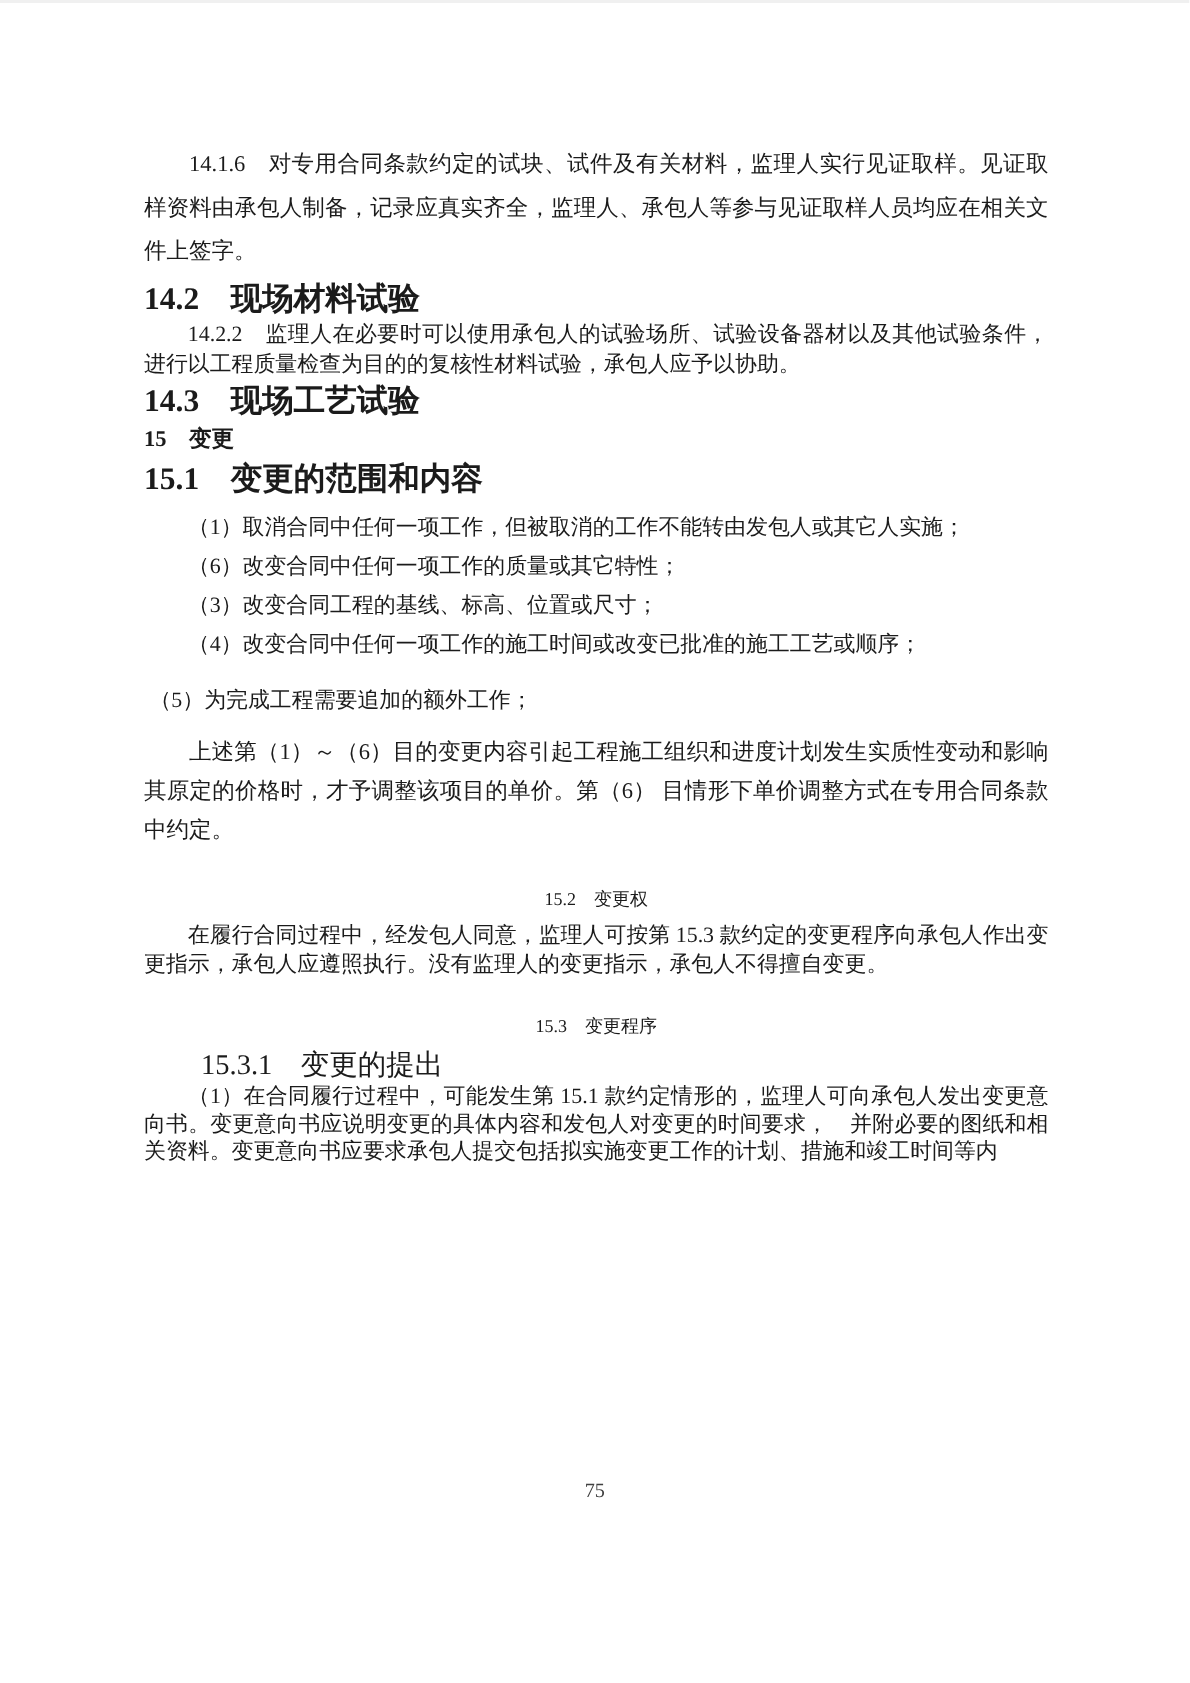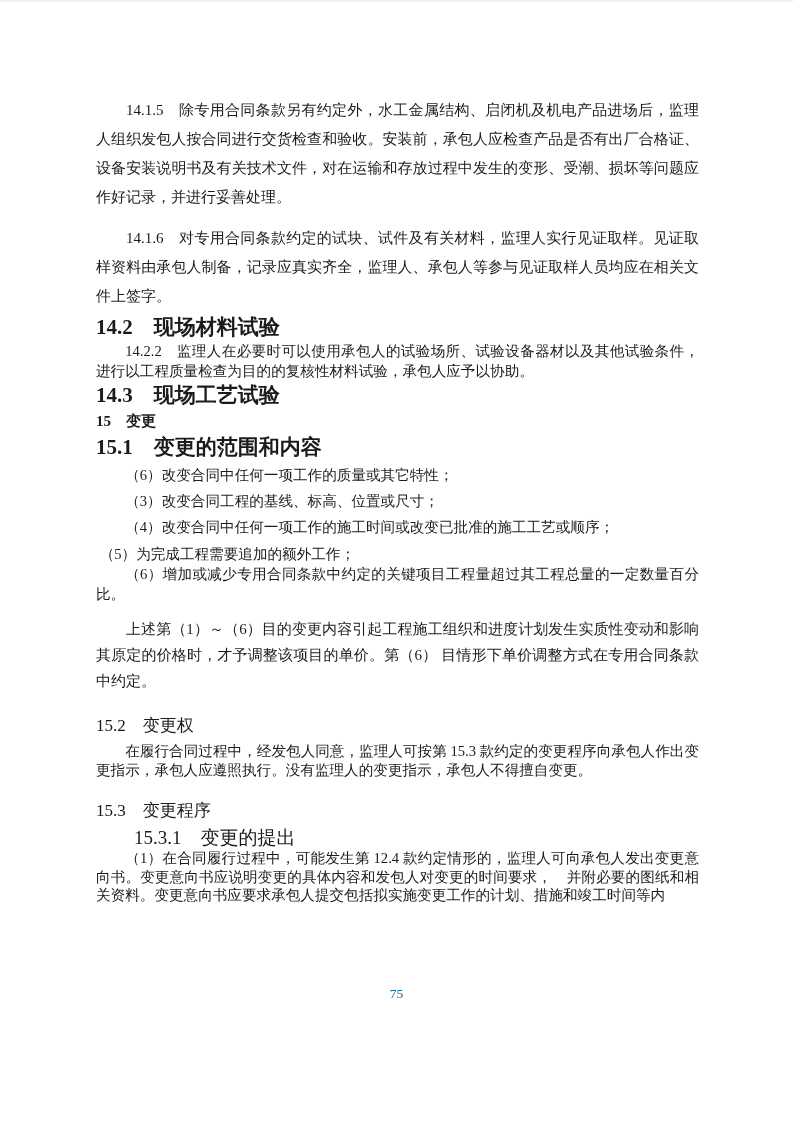--- a/index.html
+++ b/index.html
@@ -19,63 +19,62 @@
   .p-loose{font-size:15px;line-height:29px;text-align:justify;text-indent:2em;margin:0 0 12px 0;}
   .p-loose.mb4{margin-bottom:4px;}
   
   .p-tight{font-size:14.6px;line-height:20px;text-align:justify;text-indent:2em;margin:0;}
   .p-tight2{font-size:14.6px;line-height:18.5px;text-align:justify;text-indent:2em;margin:0;}
   
   .sec{font-size:21px;font-weight:bold;line-height:24px;margin:2px 0;}
   
   .chap{font-size:15px;font-weight:bold;line-height:24px;margin:2px 0;}
   
-  .sec-lg{font-size:17px;font-weight:normal;line-height:26px;margin:19px 0 3px 0;}
+  .sec-lg{font-size:12px;font-weight:normal;line-height:26px;margin:19px 0 3px 0;text-align:center;}
   
   .item{font-size:14.6px;line-height:20px;text-align:justify;text-indent:2em;margin:6px 0;}
   .item-first{margin-top:11px;}
-  .item-5{text-indent:0.25em;margin:7px 0 0 0;}
+  .item-5{text-indent:0.25em;margin:17px 0 0 0;}
   .item-6{margin:0;}
   
   .p-mid{font-size:15px;line-height:26px;text-align:justify;text-indent:2em;margin:12px 0 7px 0;}
   
   .sub{font-size:19px;line-height:21px;text-indent:2em;margin:1px 0;}
   .footer{
     position:absolute;left:0;right:0;top:984px;
-    text-align:center;font-size:13.5px;color:#0369a1;
+    text-align:center;font-size:13.5px;color:#404040;
   }
 </style>
 </head>
 <body>
 
 <div class="page">
   <div class="content">
 
-    <p class="p-loose">14.1.5　除专用合同条款另有约定外，水工金属结构、启闭机及机电产品进场后，监理人组织发包人按合同进行交货检查和验收。安装前，承包人应检查产品是否有出厂合格证、设备安装说明书及有关技术文件，对在运输和存放过程中发生的变形、受潮、损坏等问题应作好记录，并进行妥善处理。</p>
     <p class="p-loose mb4">14.1.6　对专用合同条款约定的试块、试件及有关材料，监理人实行见证取样。见证取样资料由承包人制备，记录应真实齐全，监理人、承包人等参与见证取样人员均应在相关文件上签字。</p>
 
     <h3 class="sec">14.2　现场材料试验</h3>
     <p class="p-tight">14.2.2　监理人在必要时可以使用承包人的试验场所、试验设备器材以及其他试验条件，进行以工程质量检查为目的的复核性材料试验，承包人应予以协助。</p>
 
     <h3 class="sec">14.3　现场工艺试验</h3>
 
     <h2 class="chap">15　变更</h2>
     <h3 class="sec">15.1　变更的范围和内容</h3>
 
+    <p class="item item-first">（1）取消合同中任何一项工作，但被取消的工作不能转由发包人或其它人实施；</p>
     <p class="item">（6）改变合同中任何一项工作的质量或其它特性；</p>
     <p class="item">（3）改变合同工程的基线、标高、位置或尺寸；</p>
     <p class="item">（4）改变合同中任何一项工作的施工时间或改变已批准的施工工艺或顺序；</p>
     <p class="item item-5">（5）为完成工程需要追加的额外工作；</p>
-    <p class="item item-6">（6）增加或减少专用合同条款中约定的关键项目工程量超过其工程总量的一定数量百分比。</p>
 
     <p class="p-mid">上述第（1）～（6）目的变更内容引起工程施工组织和进度计划发生实质性变动和影响其原定的价格时，才予调整该项目的单价。第（6） 目情形下单价调整方式在专用合同条款中约定。</p>
 
     <h3 class="sec-lg">15.2　变更权</h3>
     <p class="p-tight2">在履行合同过程中，经发包人同意，监理人可按第 15.3 款约定的变更程序向承包人作出变更指示，承包人应遵照执行。没有监理人的变更指示，承包人不得擅自变更。</p>
 
     <h3 class="sec-lg">15.3　变更程序</h3>
     <p class="sub">15.3.1　变更的提出</p>
-    <p class="p-tight2">（1）在合同履行过程中，可能发生第 12.4 款约定情形的，监理人可向承包人发出变更意向书。变更意向书应说明变更的具体内容和发包人对变更的时间要求，　并附必要的图纸和相关资料。变更意向书应要求承包人提交包括拟实施变更工作的计划、措施和竣工时间等内</p>
+    <p class="p-tight2">（1）在合同履行过程中，可能发生第 15.1 款约定情形的，监理人可向承包人发出变更意向书。变更意向书应说明变更的具体内容和发包人对变更的时间要求，　并附必要的图纸和相关资料。变更意向书应要求承包人提交包括拟实施变更工作的计划、措施和竣工时间等内</p>
 
   </div>
 
   <div class="footer">75</div>
 </div>
 
 </body></html>

